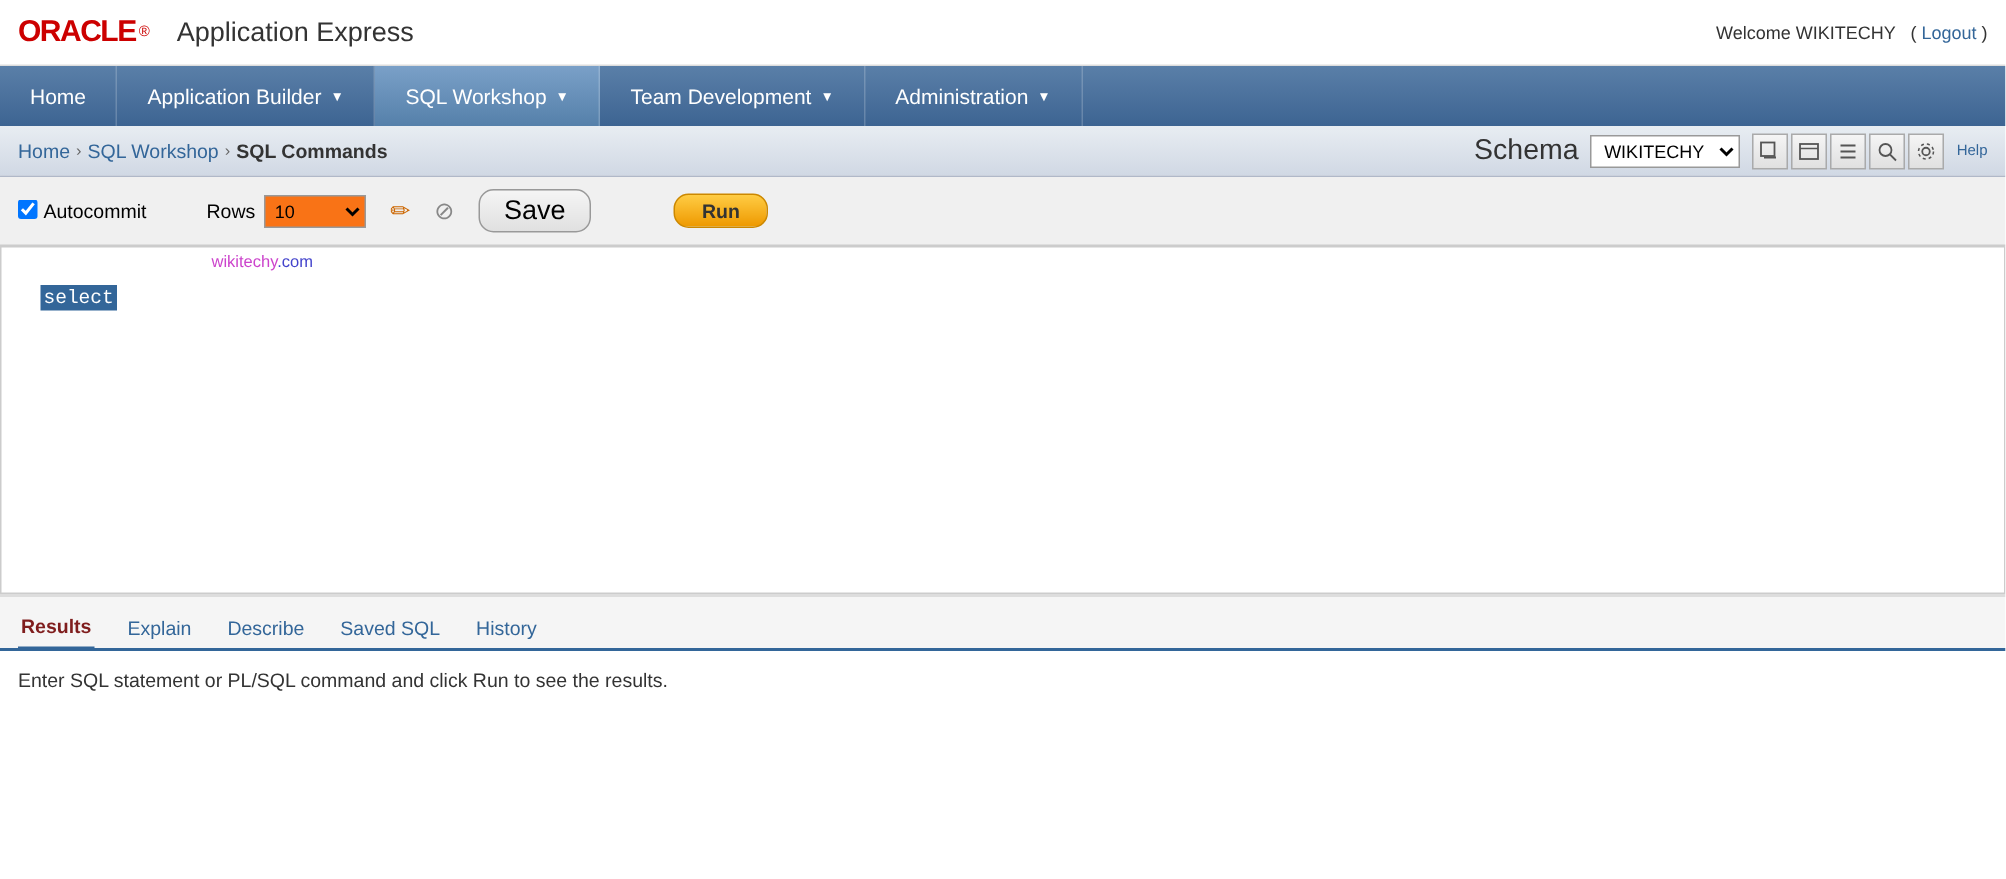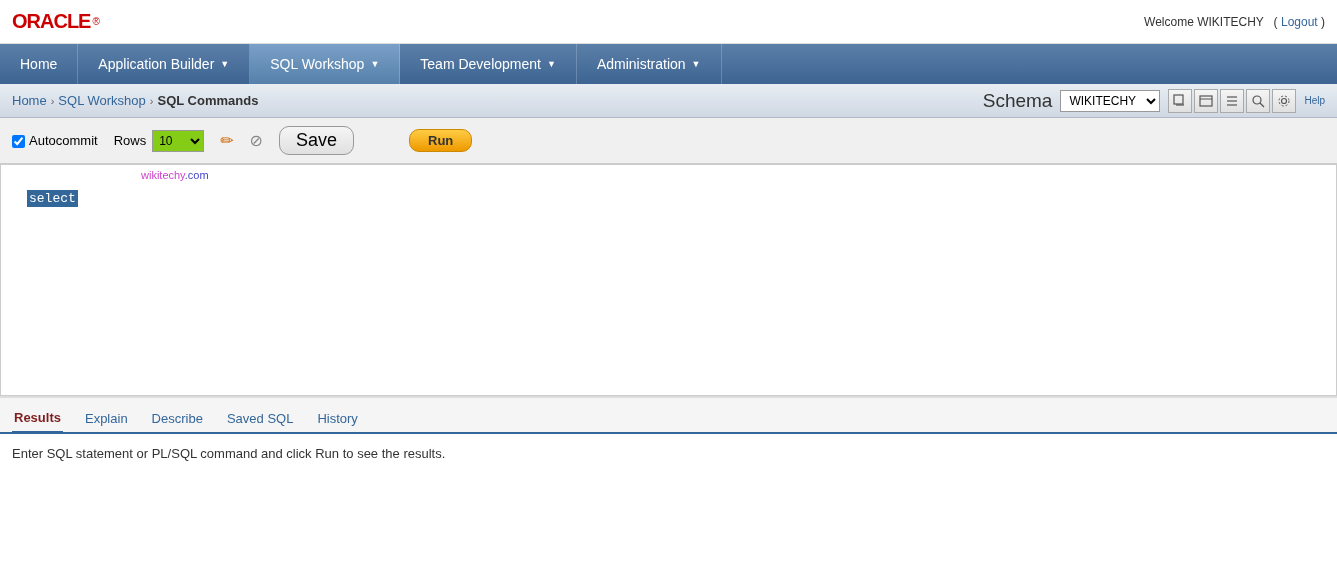--- a/index.html
+++ b/index.html
@@ -149,35 +149,36 @@
     .sql-toolbar {
       display: flex;
       align-items: center;
       gap: 16px;
       padding: 8px 12px;
       background: #f0f0f0;
       border-bottom: 1px solid #ccc;
     }
     .autocommit-area {
       display: flex;
-      align-items: flex-end;
+      align-items: flex-start;
       gap: 4px;
     }
     .autocommit-cb { cursor: pointer; }
     .rows-area {
       display: flex;
       align-items: center;
       gap: 6px;
+      margin-left: 24px;
     }
     .rows-select {
       border: 1px solid #999;
-      background: #84cc16;
+      background: #f97316;
       padding: 2px 2px;
       font-size: 12px;
-      width: 52px;
+      width: 68px;
     }
     .pencil-icon { color: #cc6600; font-size: 16px; cursor: pointer; }
     .eraser-icon { color: #888; font-size: 16px; cursor: pointer; }
     .save-btn {
       border: 1px solid #999;
       background: linear-gradient(to bottom, #f5f5f5, #e0e0e0);
       padding: 3px 16px;
       cursor: pointer;
       font-size: 18px;
       border-radius: 10px;
@@ -243,20 +244,21 @@
   </style>
 </head>
 <body>
 
 <div class="top-header">
   <div class="logo-area">
     <div class="oracle-logo">
       <span class="oracle-text">ORACLE</span>
       <span class="oracle-reg">®</span>
     </div>
+    <span class="app-express-title">Application Express</span>
   </div>
   <div class="welcome-area">
     <span>Welcome WIKITECHY</span>
     &nbsp;&nbsp;(
     <a href="#">Logout</a>
     )
   </div>
 </div>
 
 <div class="main-nav">

